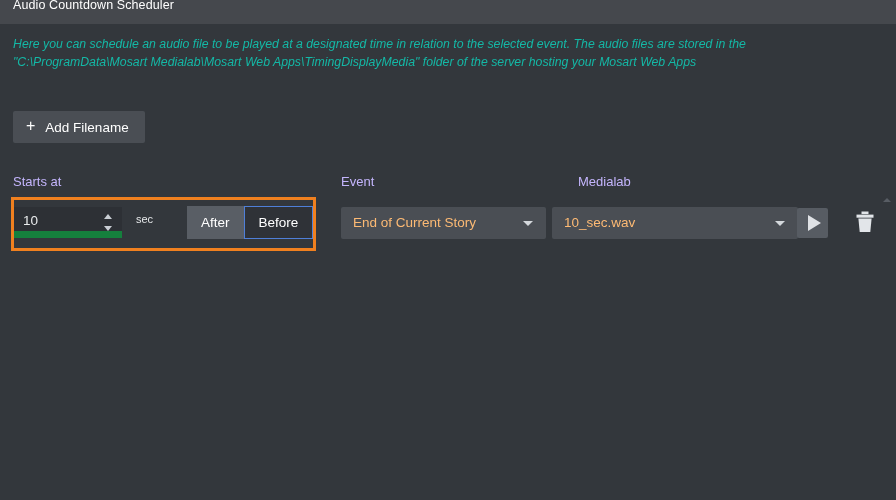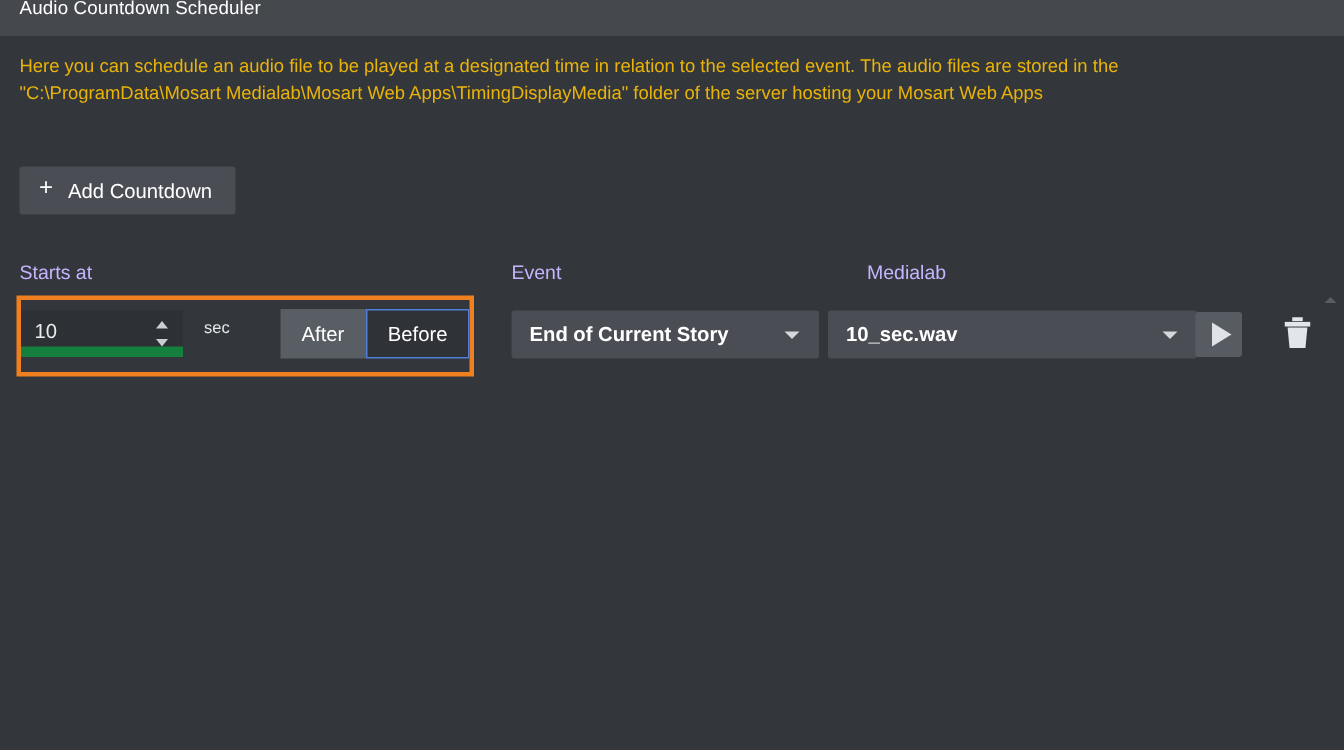--- a/index.html
+++ b/index.html
@@ -40,22 +40,23 @@
     box-sizing: border-box;
   }
 
   
   #description {
     position: absolute;
     left: 13px;
     top: 11px;
     width: 860px;
     font-size: 12.3px;
-    color: #eab308;
+    color: #14b8a6;
     line-height: 18px;
+    font-style: italic;
   }
   #description .line { display: block; white-space: pre; }
 
   
   #add-countdown-button {
     position: absolute;
     left: 13px;
     top: 87px;
     height: 32px;
     background: #4a4e54;
@@ -191,23 +192,22 @@
     cursor: pointer;
     box-sizing: border-box;
   }
   #event-dropdown    { left: 341px; width: 205px; }
   #filename-dropdown { left: 552px; width: 246px; }
   .dropdown .dd-text {
     position: absolute;
     left: 12px;
     top: 8px;
     font-size: 13.5px;
-    color: #ffffff;
+    color: #fdba74;
     white-space: nowrap;
-    font-weight: bold;
   }
   .dropdown .dd-caret {
     position: absolute;
     right: 13px;
     top: 14px;
     width: 0; height: 0;
     border-left: 5px solid transparent;
     border-right: 5px solid transparent;
     border-top: 5px solid #d4d8dc;
   }
@@ -266,21 +266,21 @@
 
 <div id="content">
 
   <div id="description">
     <span class="line">Here you can schedule an audio file to be played at a designated time in relation to the selected event. The audio files are stored in the</span>
     <span class="line">"C:\ProgramData\Mosart Medialab\Mosart Web Apps\TimingDisplayMedia" folder of the server hosting your Mosart Web Apps</span>
   </div>
 
   <button id="add-countdown-button">
     <span class="plus-glyph">+</span>
-    <span>Add Countdown</span>
+    <span>Add Filename</span>
   </button>
 
   <div class="col-label" id="label-starts-at">Starts at</div>
   <div class="col-label" id="label-event">Event</div>
   <div class="col-label" id="label-filename">Medialab</div>
 
   <div id="row-area">
 
     <div id="starts-at-group"></div>
 

